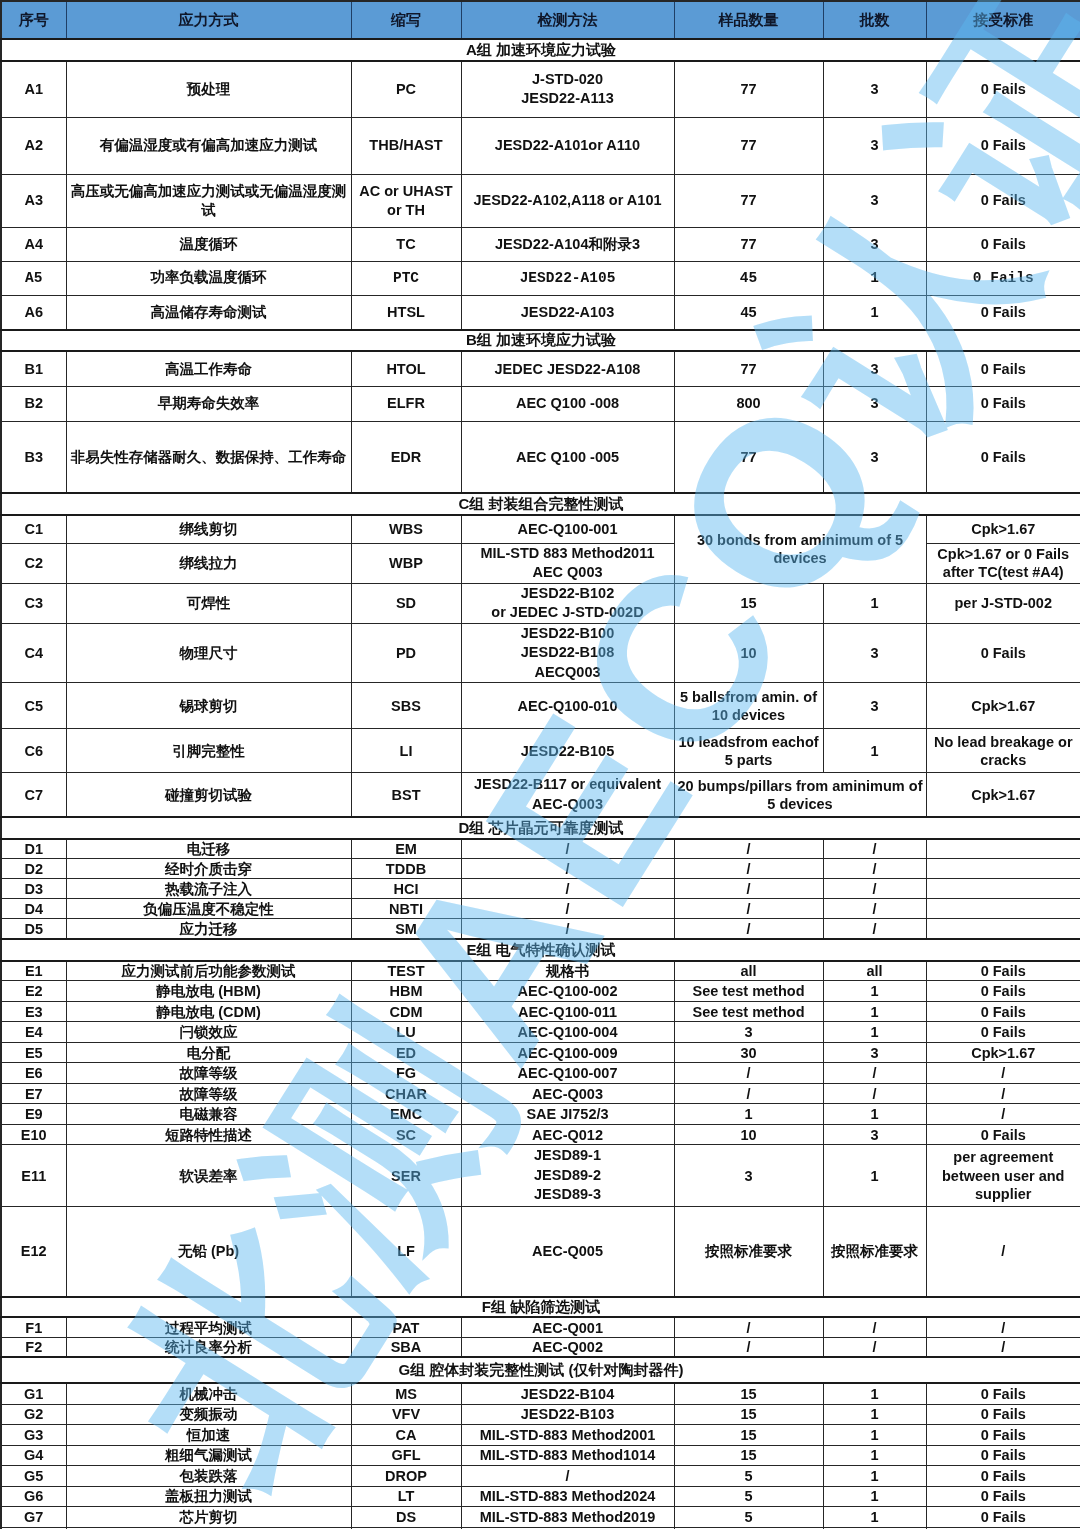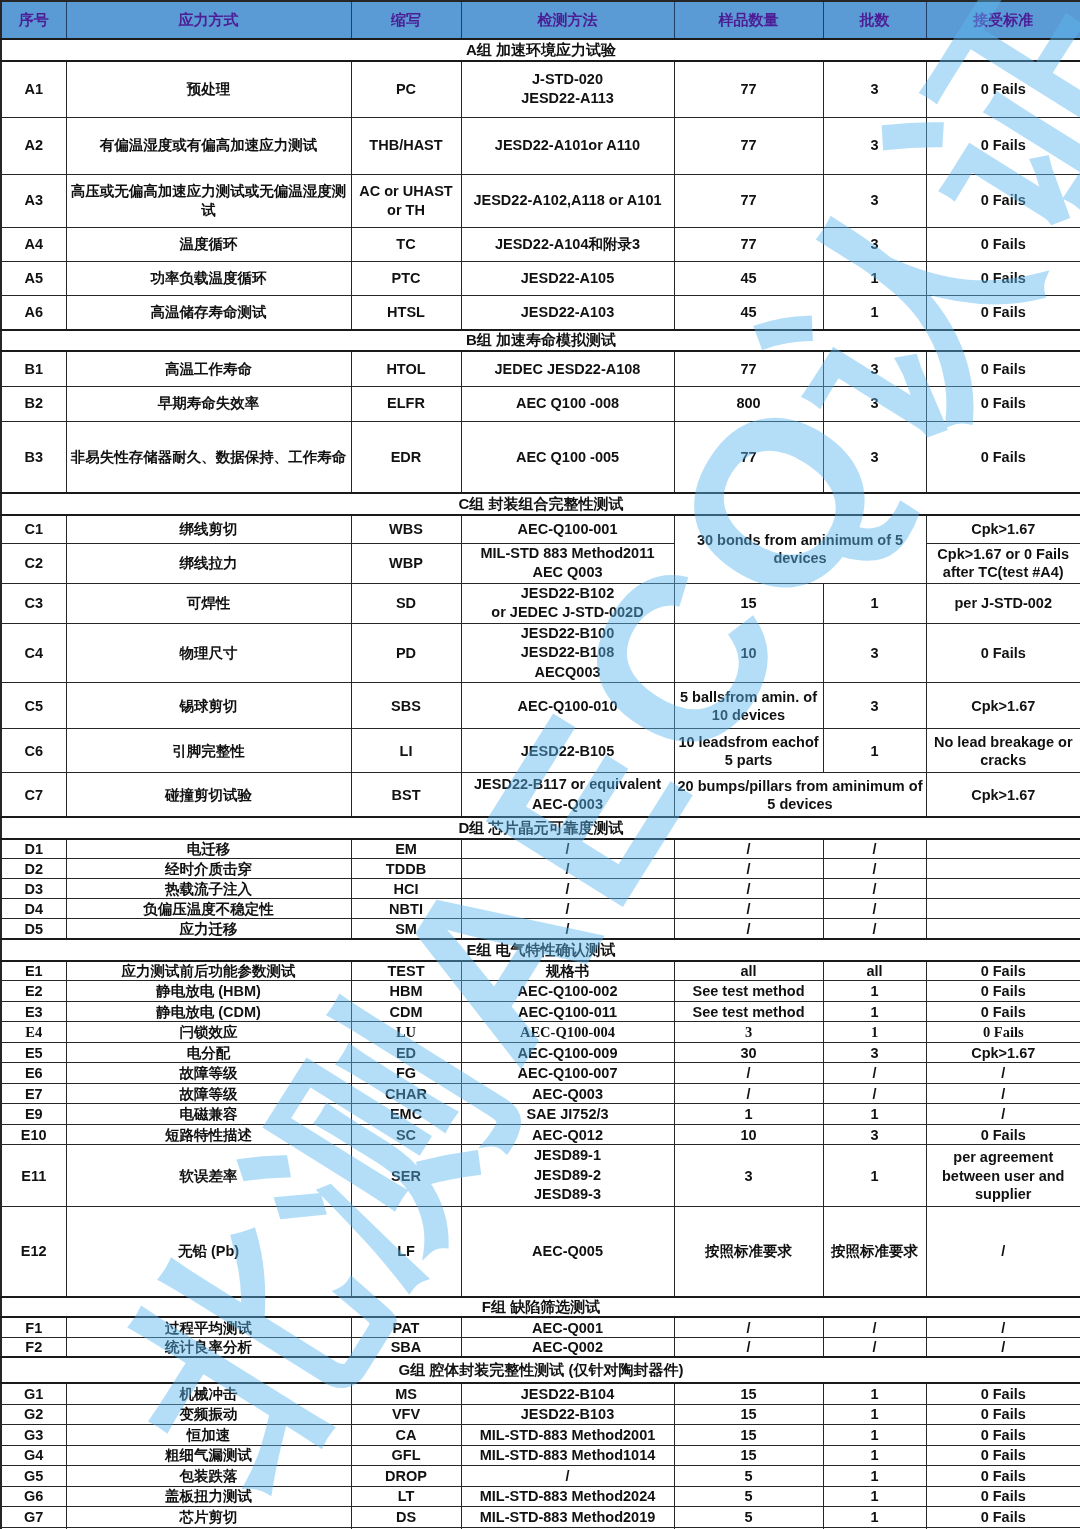--- a/index.html
+++ b/index.html
@@ -26,21 +26,21 @@
     line-height:1.25;
     overflow:hidden;
     font-size:14.5px;
     word-break:break-word;
   }
   table.qual thead tr{height:38px;}
   table.qual thead th{
     background:#5b9bd5;
     border-color:#1f3f66;
     font-size:15px;
-    color:#4c1d95;
+    color:#0f172a;
   }
   tr.group-row td{
     border-top:2px solid #1a1a1a;
     border-bottom:2px solid #1a1a1a;
     font-size:15px;
     background:#ffffff;
   }
   td.stress-cell{font-size:14px;}
   td.method-cell div{line-height:1.35;}
   td.abbr-cell div{line-height:1.3;}
@@ -123,40 +123,40 @@
         </tr>
         <tr style="height: 34px;">
           <td>A4</td>
           <td class="stress-cell">温度循环</td>
           <td class="abbr-cell">TC</td>
           <td class="method-cell">JESD22-A104和附录3</td>
           <td>77</td>
           <td>3</td>
           <td>0 Fails</td>
         </tr>
-        <tr style="height: 34px;">
+        <tr style="height: 34px; font-family: Liberation Mono, monospace;">
           <td>A5</td>
           <td class="stress-cell">功率负载温度循环</td>
           <td class="abbr-cell">PTC</td>
           <td class="method-cell">JESD22-A105</td>
           <td>45</td>
           <td>1</td>
           <td>0 Fails</td>
         </tr>
         <tr style="height: 35px;">
           <td>A6</td>
           <td class="stress-cell">高温储存寿命测试</td>
           <td class="abbr-cell">HTSL</td>
           <td class="method-cell">JESD22-A103</td>
           <td>45</td>
           <td>1</td>
           <td>0 Fails</td>
         </tr>
         <tr class="group-row" style="height: 21px;">
-          <td colspan="7">B组 加速寿命模拟测试</td>
+          <td colspan="7">B组 加速环境应力试验</td>
         </tr>
         <tr style="height: 35px;">
           <td>B1</td>
           <td class="stress-cell">高温工作寿命</td>
           <td class="abbr-cell">HTOL</td>
           <td class="method-cell">JEDEC JESD22-A108</td>
           <td>77</td>
           <td>3</td>
           <td>0 Fails</td>
         </tr>
@@ -324,21 +324,21 @@
         </tr>
         <tr style="height: 20px;">
           <td>E3</td>
           <td class="stress-cell">静电放电 (CDM)</td>
           <td class="abbr-cell">CDM</td>
           <td class="method-cell">AEC-Q100-011</td>
           <td>See test method</td>
           <td>1</td>
           <td>0 Fails</td>
         </tr>
-        <tr style="height: 21px; font-family: Liberation Serif, serif;">
+        <tr style="height: 21px;">
           <td>E4</td>
           <td class="stress-cell">闩锁效应</td>
           <td class="abbr-cell">LU</td>
           <td class="method-cell">AEC-Q100-004</td>
           <td>3</td>
           <td>1</td>
           <td>0 Fails</td>
         </tr>
         <tr style="height: 20px;">
           <td>E5</td>

